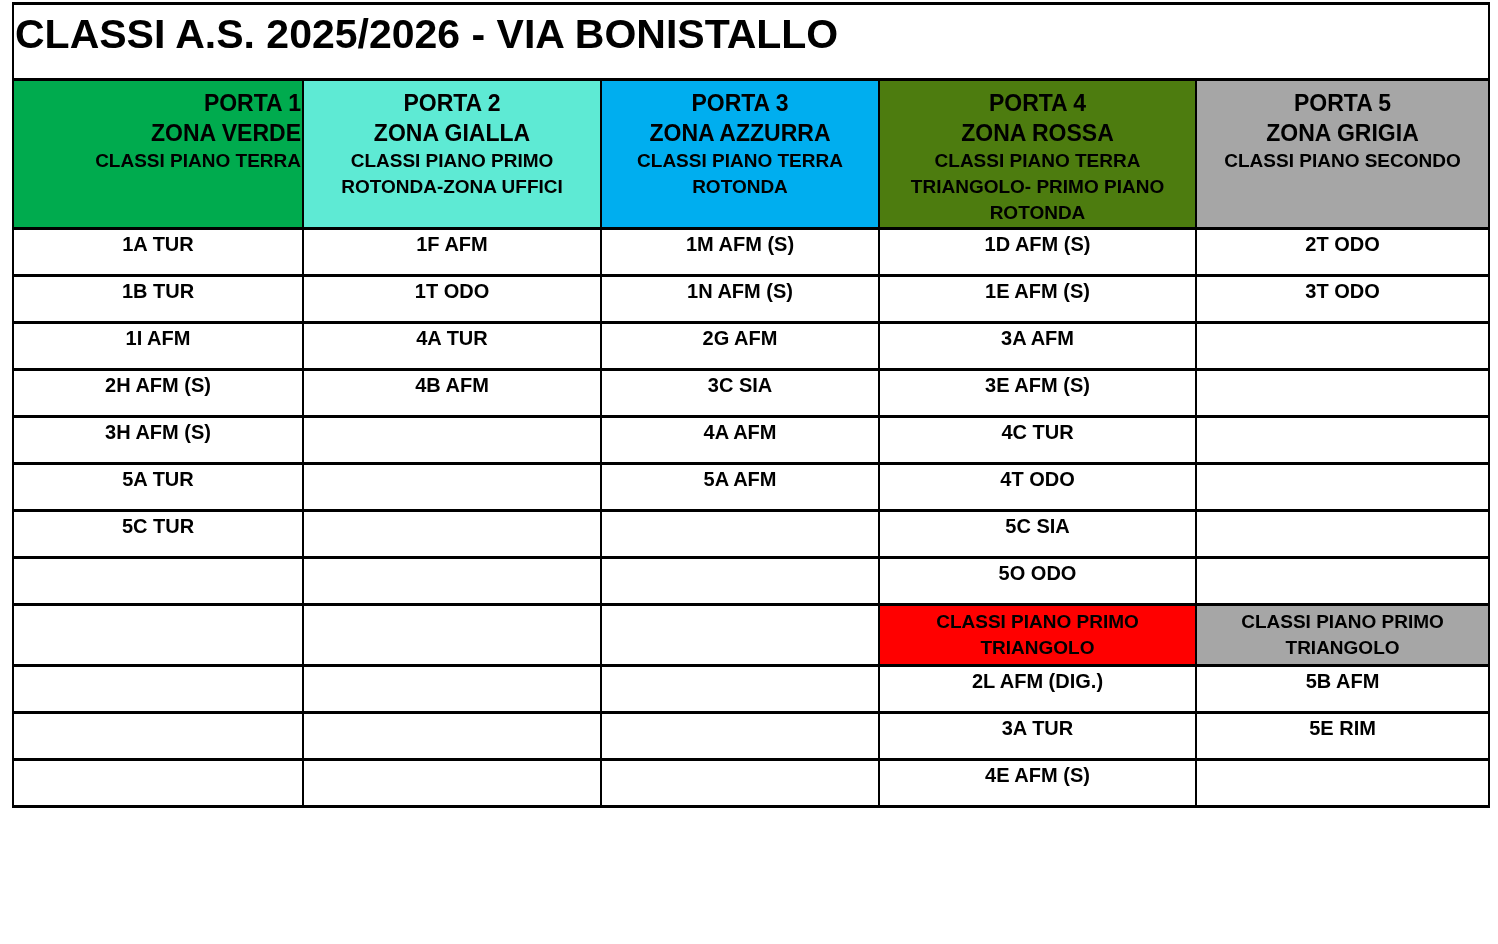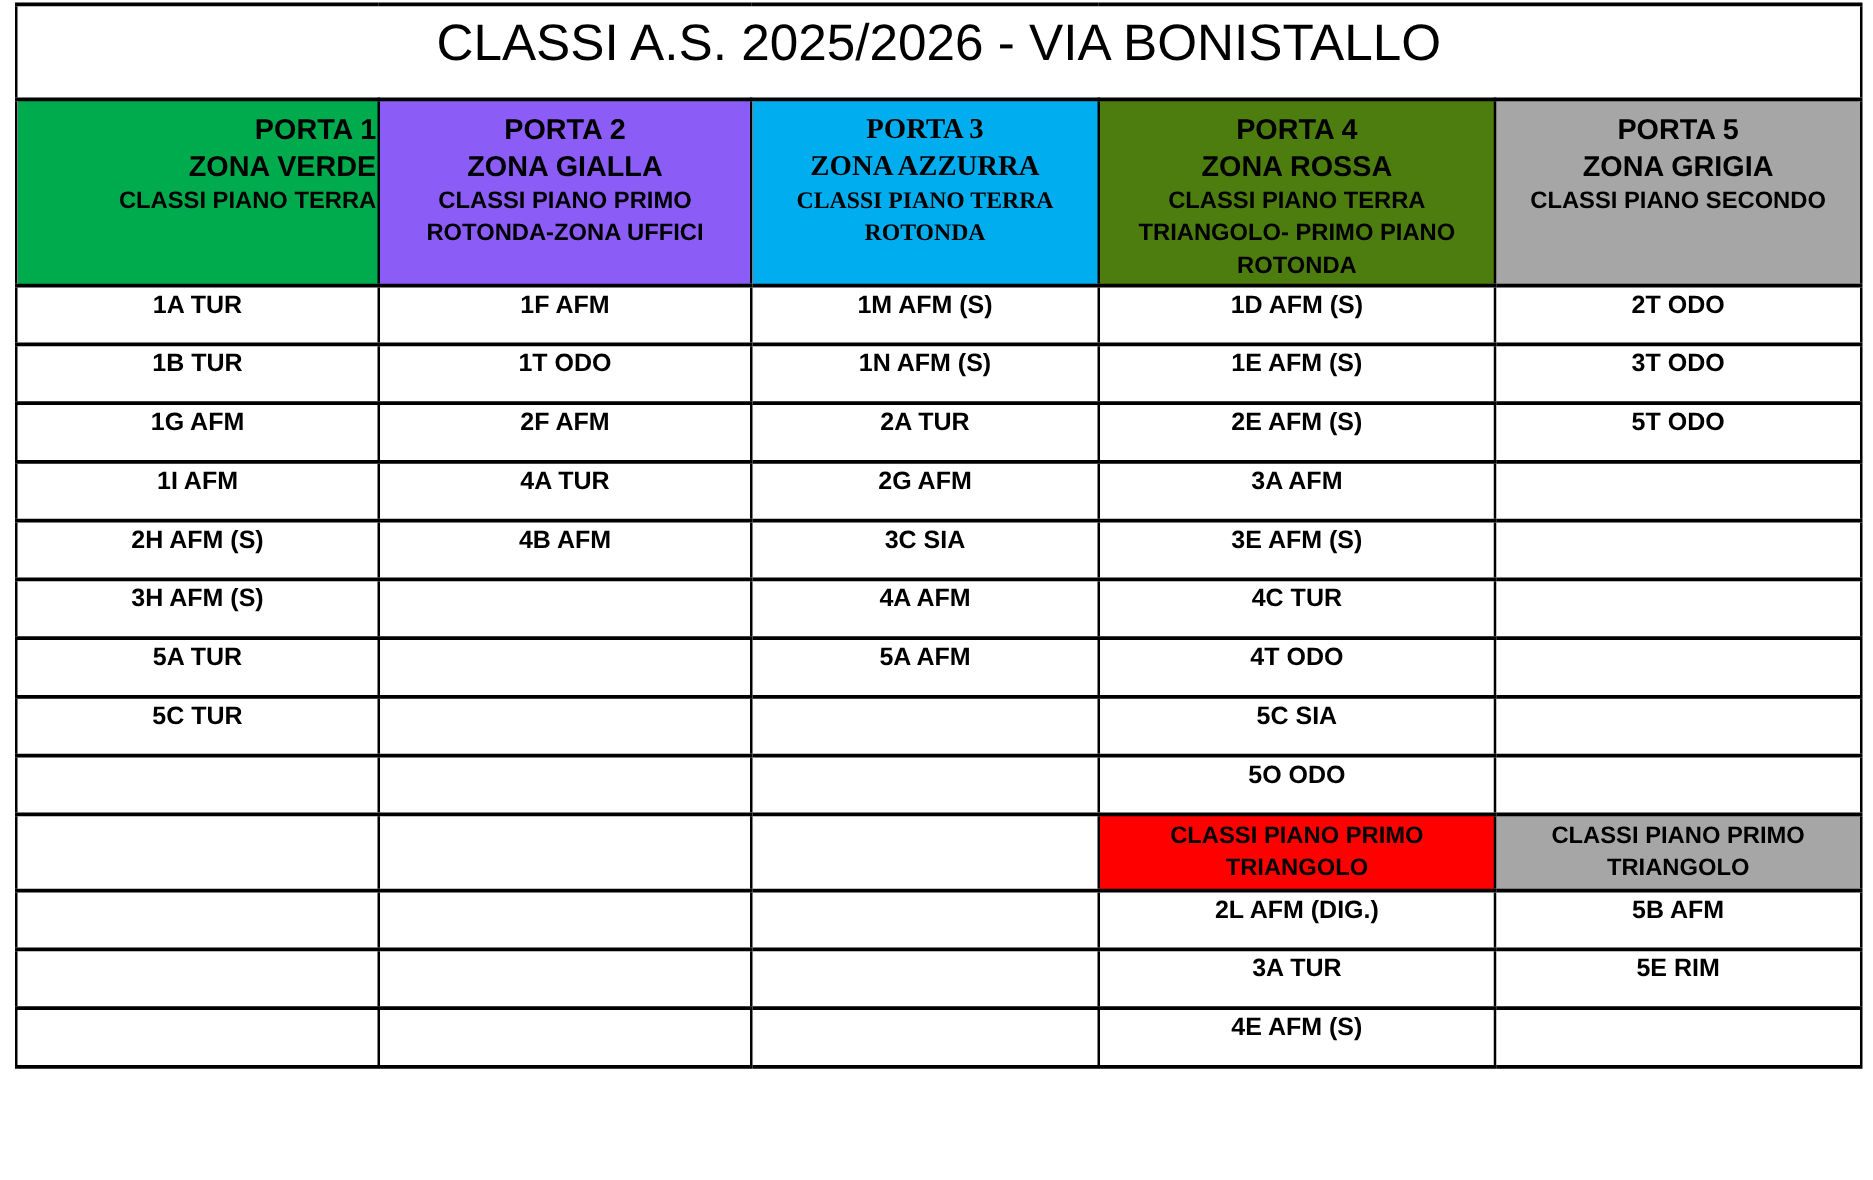--- a/index.html
+++ b/index.html
@@ -20,25 +20,24 @@
   }
   td {
     border: 2px solid #000000;
     border-top-width: 3px;
     border-bottom-width: 3px;
     overflow: hidden;
     word-wrap: break-word;
   }
   .title-cell {
     height: 66px;
-    text-align: center;
     vertical-align: top;
     padding-top: 6px;
     font-size: 41px;
-    font-weight: normal;
+    font-weight: bold;
   }
   .header-cell {
     height: 130px;
     text-align: center;
     vertical-align: top;
     padding-top: 7px;
     font-weight: bold;
   }
   .hdr-line1, .hdr-line2 {
     font-size: 23px;
@@ -81,27 +80,27 @@
   <tbody>
     <tr>
       <td colspan="5" class="title-cell">CLASSI A.S. 2025/2026 - VIA BONISTALLO</td>
     </tr>
     <tr>
       <td class="header-cell" style="background: rgb(0, 171, 78); text-align: right;">
         <div class="hdr-line1">PORTA 1</div>
         <div class="hdr-line2">ZONA VERDE</div>
         <div class="hdr-desc">CLASSI PIANO TERRA</div>
       </td>
-      <td class="header-cell" style="background: #8b5cf6;">
+      <td class="header-cell" style="background: #5eead4;">
         <div class="hdr-line1">PORTA 2</div>
         <div class="hdr-line2">ZONA GIALLA</div>
         <div class="hdr-desc">CLASSI PIANO PRIMO
 ROTONDA-ZONA UFFICI</div>
       </td>
-      <td class="header-cell" style="background: rgb(0, 174, 239); font-family: Liberation Serif, serif;">
+      <td class="header-cell" style="background: rgb(0, 174, 239);">
         <div class="hdr-line1">PORTA 3</div>
         <div class="hdr-line2">ZONA AZZURRA</div>
         <div class="hdr-desc">CLASSI PIANO TERRA
 ROTONDA</div>
       </td>
       <td class="header-cell" style="background: #4d7c0f;">
         <div class="hdr-line1">PORTA 4</div>
         <div class="hdr-line2">ZONA ROSSA</div>
         <div class="hdr-desc">CLASSI PIANO TERRA
 TRIANGOLO- PRIMO PIANO
@@ -123,27 +122,20 @@
         <td>2T ODO</td>
       </tr>
       <tr class="data-row">
         <td>1B TUR</td>
         <td>1T ODO</td>
         <td>1N AFM (S)</td>
         <td>1E AFM (S)</td>
         <td>3T ODO</td>
       </tr>
       <tr class="data-row">
-        <td>1G AFM</td>
-        <td>2F AFM</td>
-        <td>2A TUR</td>
-        <td>2E AFM (S)</td>
-        <td>5T ODO</td>
-      </tr>
-      <tr class="data-row">
         <td>1I AFM</td>
         <td>4A TUR</td>
         <td>2G AFM</td>
         <td>3A AFM</td>
         <td></td>
       </tr>
       <tr class="data-row">
         <td>2H AFM (S)</td>
         <td>4B AFM</td>
         <td>3C SIA</td>

